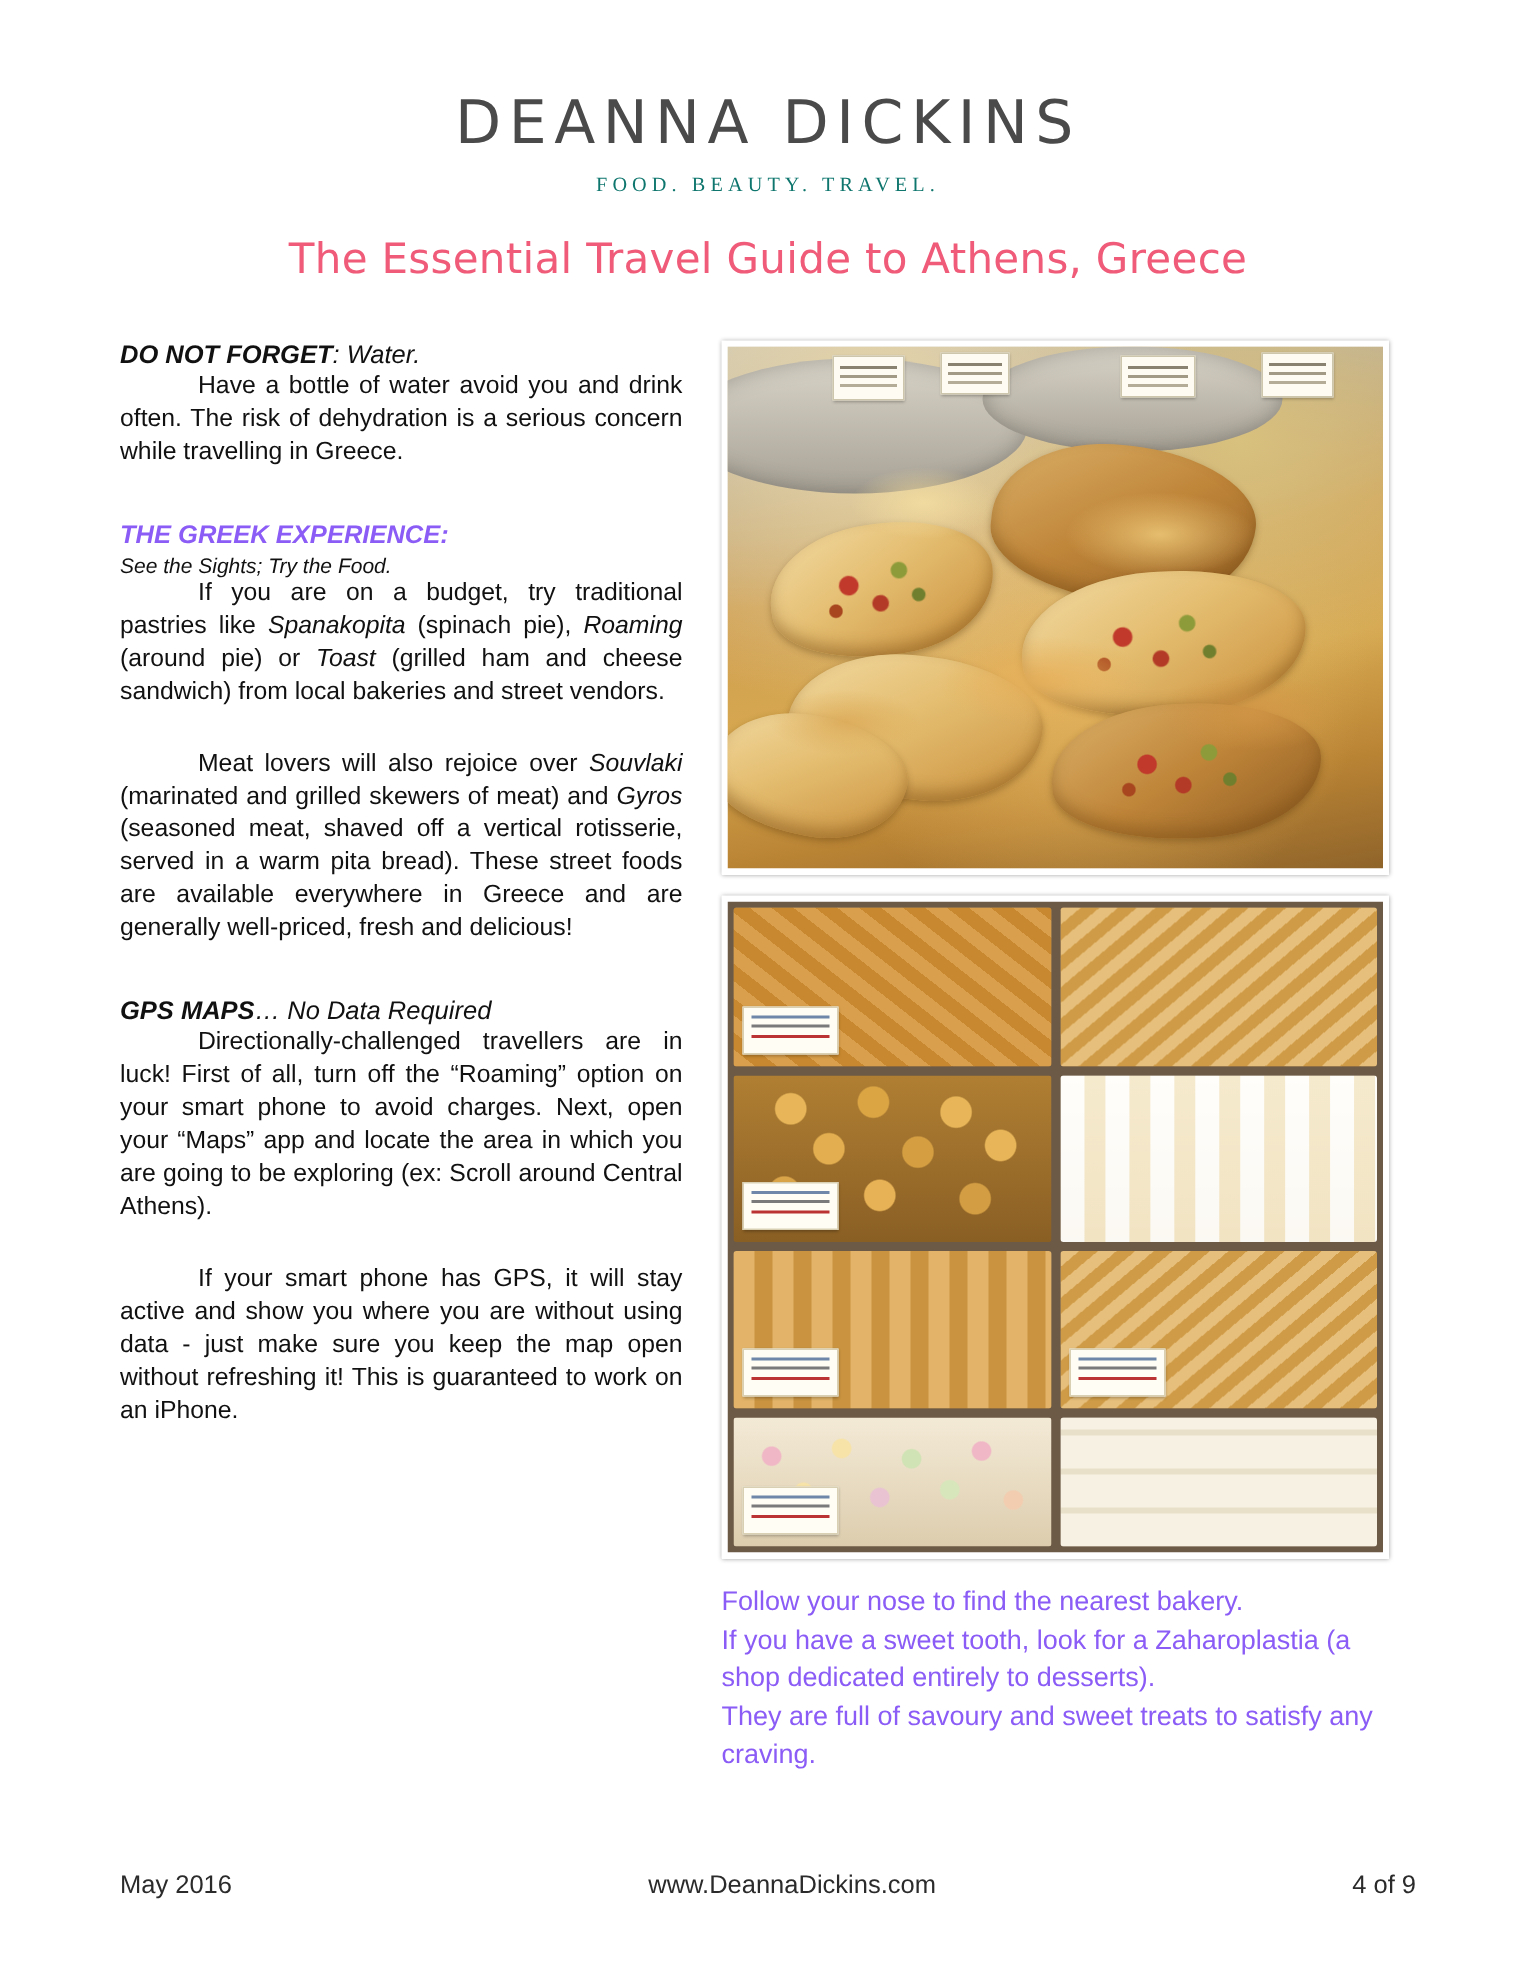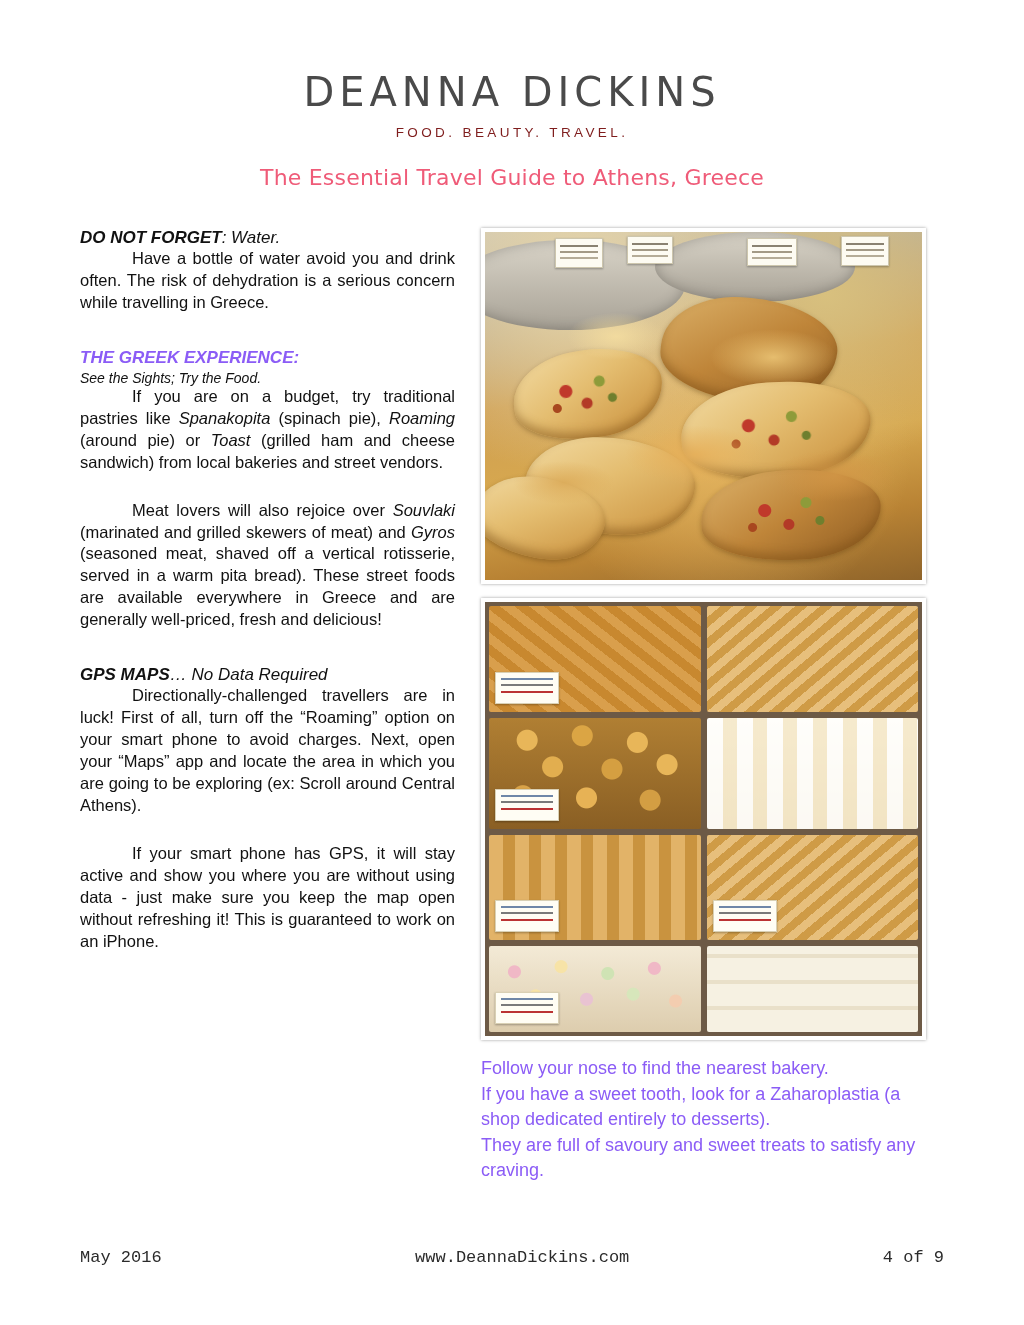--- a/index.html
+++ b/index.html
@@ -13,49 +13,49 @@
     font-family: "Liberation Sans", sans-serif;
     color: #1a1a1a;
     position: relative;
     overflow: hidden;
   }
   .page {
     width: 1024px;
     height: 1325px;
     position: relative;
     box-sizing: border-box;
-    padding: 14px 80px;
+    padding: 4px 80px;
   }
 
   
   .masthead {
     padding-top: 58px;
     text-align: center;
   }
   .brand-title {
     font-family: "DejaVu Sans", sans-serif;
     font-size: 40px;
     letter-spacing: 5px;
     color: #4a4a4a;
     font-weight: 400;
     line-height: 1;
   }
   .brand-sub {
     margin-top: 13px;
-    font-family: Liberation Sans, sans-serif;
+    font-family: Liberation Serif, serif;
     font-size: 13.5px;
     letter-spacing: 3.4px;
-    color: #7f1d1d;
+    color: #0f766e;
     font-weight: 400;
   }
   .doc-title {
     margin-top: 25px;
     text-align: center;
     font-family: "DejaVu Sans", sans-serif;
-    font-size: 22px;
+    font-size: 28px;
     color: #ef5b78;
     letter-spacing: 0.2px;
     font-weight: 400;
   }
 
   
   .content {
     margin-top: 38px;
     display: flex;
     gap: 26px;
@@ -281,21 +281,21 @@
 
   
   .footer {
     position: absolute;
     left: 80px;
     right: 80px;
     bottom: 58px;
     display: flex;
     align-items: center;
     justify-content: space-between;
-    font-family: Liberation Mono, monospace;
+    font-family: Liberation Sans, sans-serif;
     font-size: 17px;
     color: #2b2b2b;
   }
   .footer .center {
     flex: 1;
     text-align: center;
   }
   .footer .right { text-align: center; }
 </style>
 </head>

